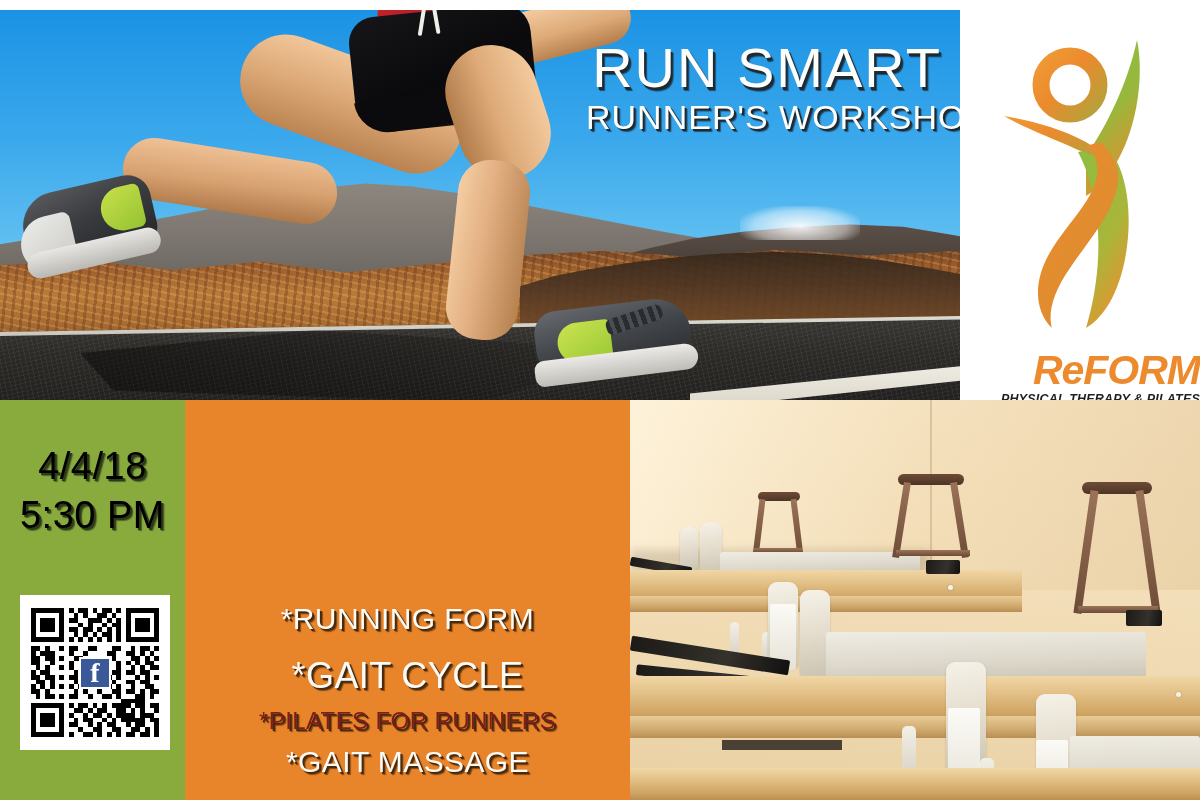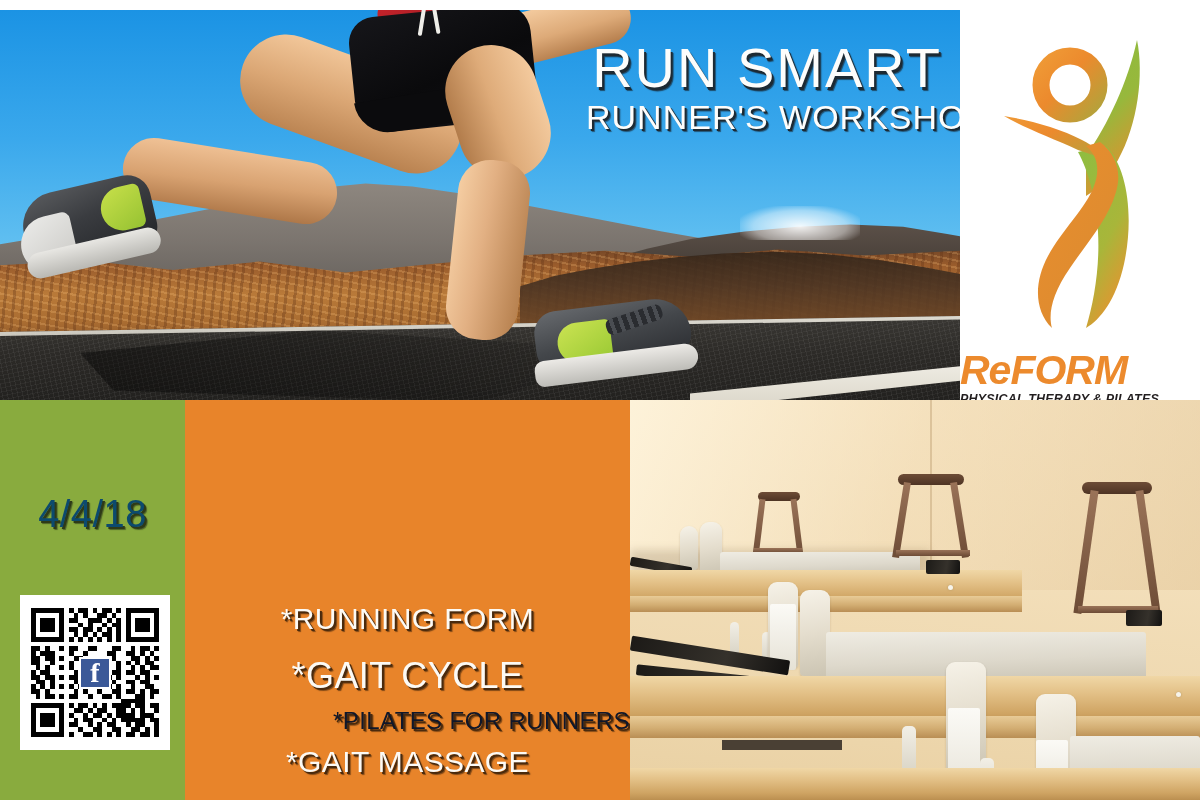--- a/index.html
+++ b/index.html
@@ -196,21 +196,21 @@
     white-space:nowrap;
   }
 
   
   .logo-panel{
     position:absolute; left:960px; top:0; width:240px; height:400px;
     background:#ffffff; overflow:hidden;
   }
   .logo-mark{ position:absolute; left:22px; top:18px; width:196px; height:300px; }
   .logo-wordmark{
-    position:absolute; left:0; top:340px; width:240px; text-align:left;
+    position:absolute; left:0; top:340px; width:240px; text-align:right;
   }
   .logo-name{
     font-size:41px; font-weight:bold; font-style:italic; letter-spacing:-1px;
     color:#ec8a2d; line-height:1;
   }
   .logo-tagline{
     margin-top:2px;
     font-size:12.5px; font-weight:bold; font-style:italic; letter-spacing:.2px;
     color:#231f20; line-height:1;
   }
@@ -219,23 +219,22 @@
   .bottom-band{ position:absolute; left:0; top:400px; width:1200px; height:400px; }
 
   
   .green-panel{
     position:absolute; left:0; top:0; width:185px; height:400px;
     background:#89ab3e;
   }
   .datetime{ position:absolute; left:0; top:42px; width:185px; text-align:center; }
   .dt-line{
     font-size:38px; font-weight:400; letter-spacing:.5px; line-height:1.28;
-    color:#0c4a6e;
+    color:#000000;
     text-shadow:2px 2px 0 #2e3a18, 3px 3px 1px rgba(30,40,20,.55);
-    margin-top:48px;
   }
   .qr-wrap{
     position:absolute; left:20px; top:195px; width:150px; height:155px;
     background:#ffffff; padding:6px;
   }
   .qr-canvas{ position:relative; width:138px; height:143px; background:#ffffff; }
   .qr-fb{
     position:absolute; left:50%; top:50%; transform:translate(-50%,-50%);
     width:32px; height:32px; background:#3b5998;
     display:flex; align-items:flex-end; justify-content:center;
@@ -274,24 +273,23 @@
   }
   .b-xl{
     font-size:36px; font-weight:400; letter-spacing:.4px; line-height:1.45;
     color:#fcfaf5;
     text-shadow:2px 2px 0 #4a2a0d, 3px 3px 1px rgba(60,34,10,.6);
     white-space:nowrap;
     margin-top:9px;
   }
   .b-sm{
     font-size:24px; font-weight:400; letter-spacing:.4px; line-height:1.55;
-    color:#0f172a;
+    color:#7f1d1d;
     text-shadow:2px 2px 0 #4a2a0d, 3px 3px 1px rgba(60,34,10,.6);
     white-space:nowrap;
-    text-align:right;
   }
 
   
   .pilates-photo{
     position:absolute; left:630px; top:0; width:570px; height:400px;
     overflow:hidden;
     background:linear-gradient(185deg,#f6e4c2 0%,#f3dfba 40%,#eed8af 72%,#e9d0a2 100%);
   }
   .wall-shade{
     position:absolute; left:0; top:0; width:570px; height:190px;
@@ -447,20 +445,21 @@
         <div class="logo-tagline">PHYSICAL THERAPY &amp; PILATES</div>
       </div>
     </div>
   </div>
 
   <div class="bottom-band">
 
     <div class="green-panel">
       <div class="datetime">
         <div class="dt-line">4/4/18</div>
+        <div class="dt-line">5:30 PM</div>
       </div>
 
       <div class="qr-wrap">
         <div class="qr-canvas">
           <svg viewBox="0 0 29 29" width="138" height="143" shape-rendering="crispEdges" aria-hidden="true">
             <rect width="29" height="29" fill="#ffffff"></rect>
             <g fill="#000000">
 
               <path d="M1 1h7v1H1z M1 2h1v5H1z M7 2h1v5H7z M1 7h7v1H1z M3 3h3v3H3z"></path>
 

